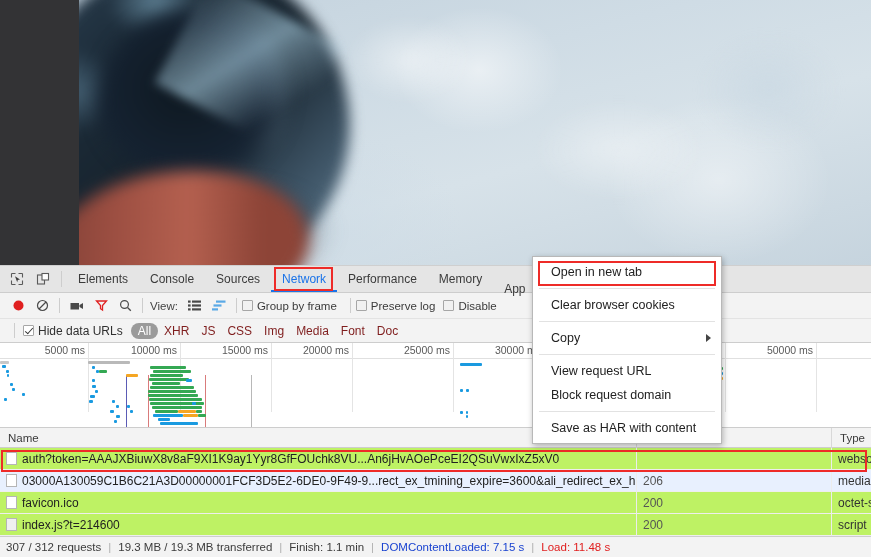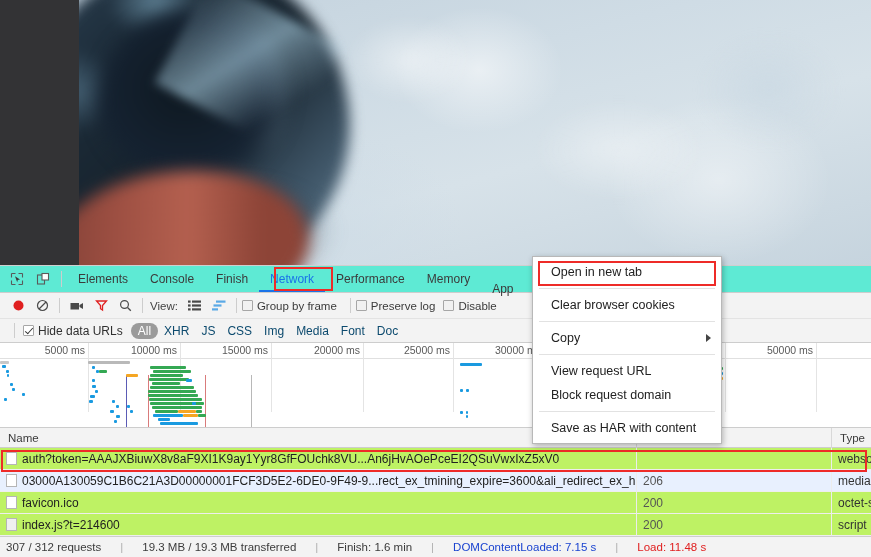--- a/index.html
+++ b/index.html
@@ -86,21 +86,21 @@
   .devtools {
     position: absolute; left: 0; top: 265px; width: 871px; height: 292px;
     background: #ffffff;
     border-top: 1px solid #cfcfcf;
     font-size: 12px; color: #303030;
   }
 
   
   .tabbar {
     position: relative; height: 27px; display: flex; align-items: center;
-    background: #5eead4; border-bottom: 1px solid #cdcdcd;
+    background: #e5e5e5; border-bottom: 1px solid #cdcdcd;
     padding-left: 4px;
   }
   .tb-icon {
     width: 26px; height: 26px; display: flex; align-items: center; justify-content: center;
     cursor: pointer;
   }
   .tb-sep { width: 1px; height: 16px; background: #cdcdcd; margin: 0 5px; }
   .tab {
     padding: 0 11px; height: 26px; line-height: 26px; font-size: 12px;
     color: #3b3b3b; cursor: pointer; white-space: nowrap;
@@ -138,21 +138,21 @@
     height: 24px; display: flex; align-items: center;
     background: #f3f3f3; border-bottom: 1px solid #cdcdcd;
     padding-left: 6px; font-size: 12px;
   }
   .filter-input {
     width: 156px; height: 17px; border: 1px solid #c7c7c7; background: #fff;
     font-size: 11.5px; color: #9a9a9a; padding: 0 4px; line-height: 15px;
     font-family: "Liberation Sans", sans-serif;
   }
   .filter-sep { width: 1px; height: 15px; background: #cdcdcd; margin: 0 8px; }
-  .ftype { padding: 1px 6px; color: #0c4a6e; cursor: pointer; white-space: nowrap; }
+  .ftype { padding: 1px 6px; color: #7f1d1d; cursor: pointer; white-space: nowrap; }
   .ftype.sel { background: #9a9a9a; color: #fff; border-radius: 9px; padding: 1px 7px; }
 
   
   .overview {
     position: relative; height: 85px; background: #fff;
     border-bottom: 1px solid #cdcdcd; overflow: hidden;
   }
   .ov-ruler { position: relative; height: 16px; border-bottom: 1px solid #e0e0e0; }
   .ov-tick {
     position: absolute; top: 0; height: 69px; border-left: 1px solid #e4e4e4;
@@ -192,21 +192,21 @@
   .fileicon.gray { background: #f0f0f0; }
   .nametext { overflow: hidden; text-overflow: clip; white-space: nowrap; }
   .row-highlight {
     position: absolute; left: 1px; width: 866px; height: 22px;
     border: 2px solid #ee2b28; pointer-events: none;
   }
 
   
   .statusbar {
     position: absolute; left: 0; bottom: 0; width: 871px; height: 21px;
-    display: flex; align-items: center; gap: 12px;
+    display: flex; align-items: center; gap: 0;
     background: #f3f3f3; border-top: 1px solid #cdcdcd;
     font-size: 11.5px; color: #3b3b3b; padding-left: 6px;
   }
   .sb-item { white-space: nowrap; }
   .sb-div { margin: 0 7px; color: #b0b0b0; }
   .sb-blue { color: #1a43d0; }
   .sb-red { color: #e02020; }
 
   
   .ctxmenu {
@@ -255,21 +255,21 @@
       </div>
       <div class="tb-icon">
         <svg width="14" height="14" viewBox="0 0 14 14">
           <rect x="1.5" y="3" width="7" height="9" stroke="#5a5a5a" stroke-width="1.1" fill="none"></rect>
           <rect x="6" y="1.5" width="6.5" height="6.5" stroke="#5a5a5a" stroke-width="1.1" fill="#fff"></rect>
         </svg>
       </div>
       <div class="tb-sep"></div>
       <div class="tab">Elements</div>
       <div class="tab">Console</div>
-      <div class="tab">Finish</div>
+      <div class="tab">Sources</div>
       <div class="tab active">Network</div>
       <div class="tab">Performance</div>
       <div class="tab">Memory</div>
       <div class="tab cut">App</div>
       <div class="tab-highlight"></div>
     </div>
 
     <div class="ctrlbar">
       <div class="cb-icon">
         <svg width="13" height="13" viewBox="0 0 13 13">
@@ -355,21 +355,21 @@
       <div class="ov-ruler">
         <div class="ov-tick" style="left:88px;">
             <span>5000 ms</span>
           </div>
         <div class="ov-tick" style="left:180px;">
             <span>10000 ms</span>
           </div>
         <div class="ov-tick" style="left:271px;text-align:right;">
             <span>15000 ms</span>
           </div>
-        <div class="ov-tick" style="left:363px;">
+        <div class="ov-tick" style="left:352px;">
             <span>20000 ms</span>
           </div>
         <div class="ov-tick" style="left:453px;">
             <span>25000 ms</span>
           </div>
         <div class="ov-tick" style="left:544px;">
             <span>30000 ms</span>
           </div>
         <div class="ov-tick" style="left:725px;">
             <span>45000 ms</span>
@@ -491,21 +491,21 @@
       </div>
 
       <div class="row-highlight" style="top:22px;"></div>
     </div>
 
     <div class="statusbar">
       <span class="sb-item">307 / 312 requests</span>
       <span class="sb-div">|</span>
       <span class="sb-item">19.3 MB / 19.3 MB transferred</span>
       <span class="sb-div">|</span>
-      <span class="sb-item">Finish: 1.6 min</span>
+      <span class="sb-item">Finish: 1.1 min</span>
       <span class="sb-div">|</span>
       <span class="sb-item sb-blue">DOMContentLoaded: 7.15 s</span>
       <span class="sb-div">|</span>
       <span class="sb-item sb-red">Load: 11.48 s</span>
     </div>
   </div>
 
   <div class="ctxmenu">
     <div class="ctx-item">Open in new tab</div>
     <div class="ctx-sep"></div>

